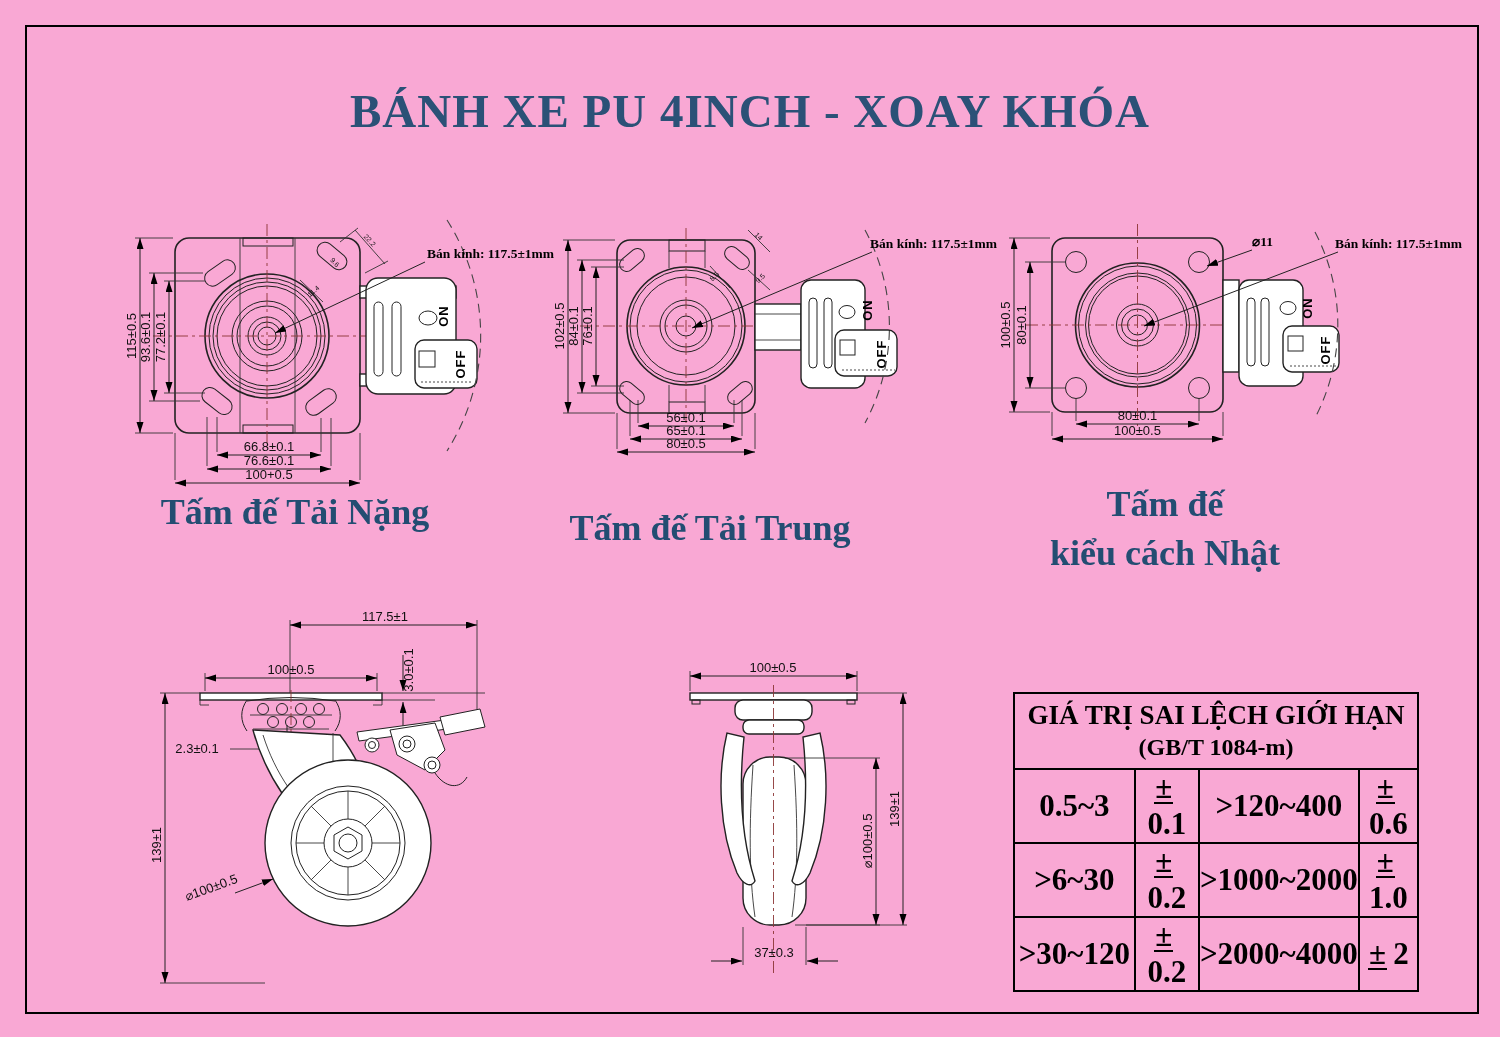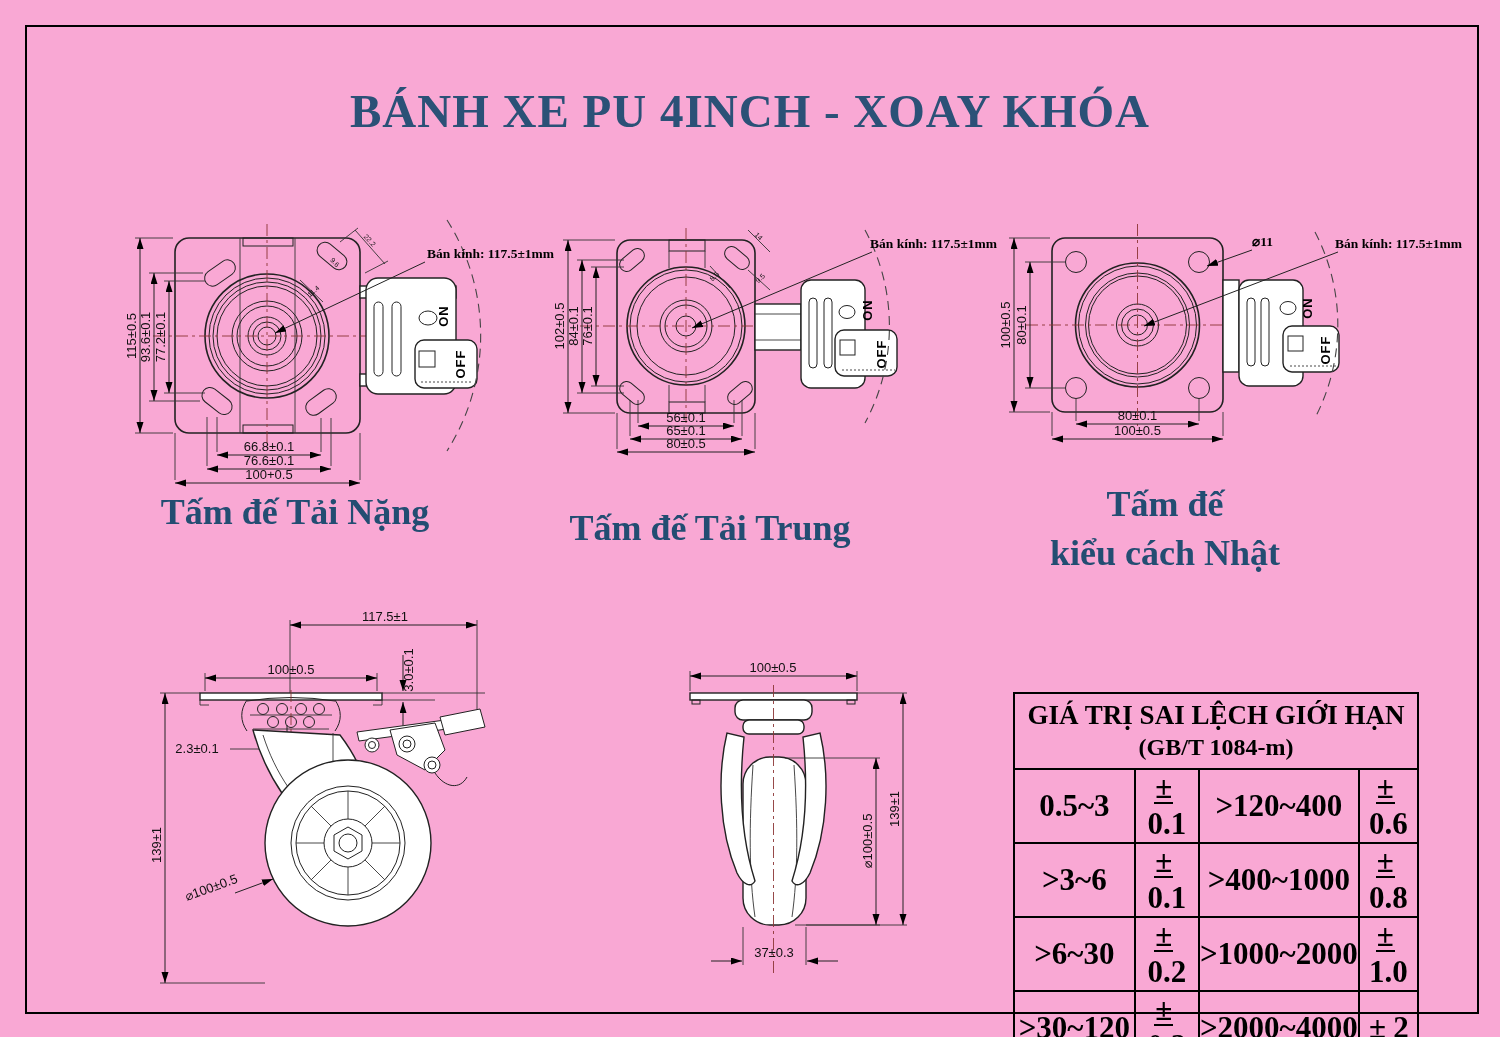--- a/index.html
+++ b/index.html
@@ -475,26 +475,20 @@
           <div class="tt-sub">(GB/T 1084-m)</div>
         </td>
       </tr>
       <tr class="tt-row">
         <td>0.5~3</td>
         <td><span class="pm">±</span><span>0.1</span></td>
         <td>&gt;120~400</td>
         <td><span class="pm">±</span><span>0.6</span></td>
       </tr>
       <tr class="tt-row">
-        <td>&gt;3~6</td>
-        <td><span class="pm">±</span><span>0.1</span></td>
-        <td>&gt;400~1000</td>
-        <td><span class="pm">±</span><span>0.8</span></td>
-      </tr>
-      <tr class="tt-row">
         <td>&gt;6~30</td>
         <td><span class="pm">±</span><span>0.2</span></td>
         <td>&gt;1000~2000</td>
         <td><span class="pm">±</span><span>1.0</span></td>
       </tr>
       <tr class="tt-row">
         <td>&gt;30~120</td>
         <td><span class="pm">±</span><span>0.2</span></td>
         <td>&gt;2000~4000</td>
         <td><span class="pm">±</span><span>2</span></td>

